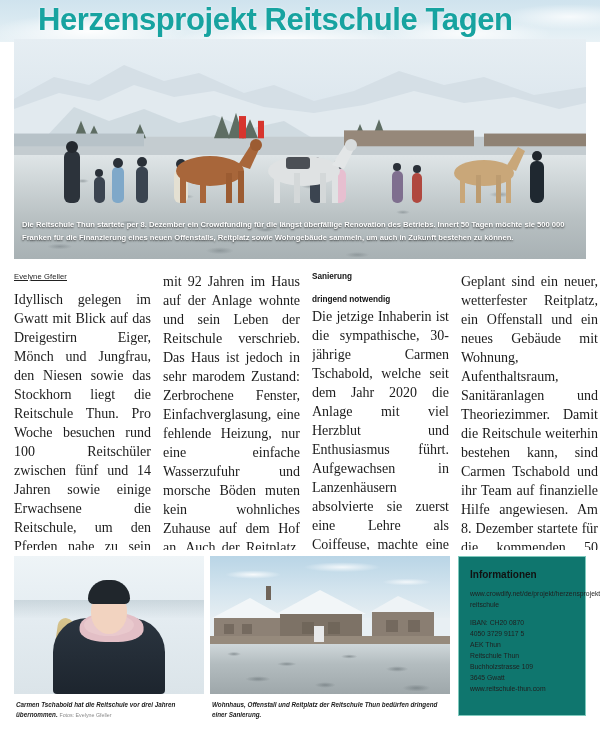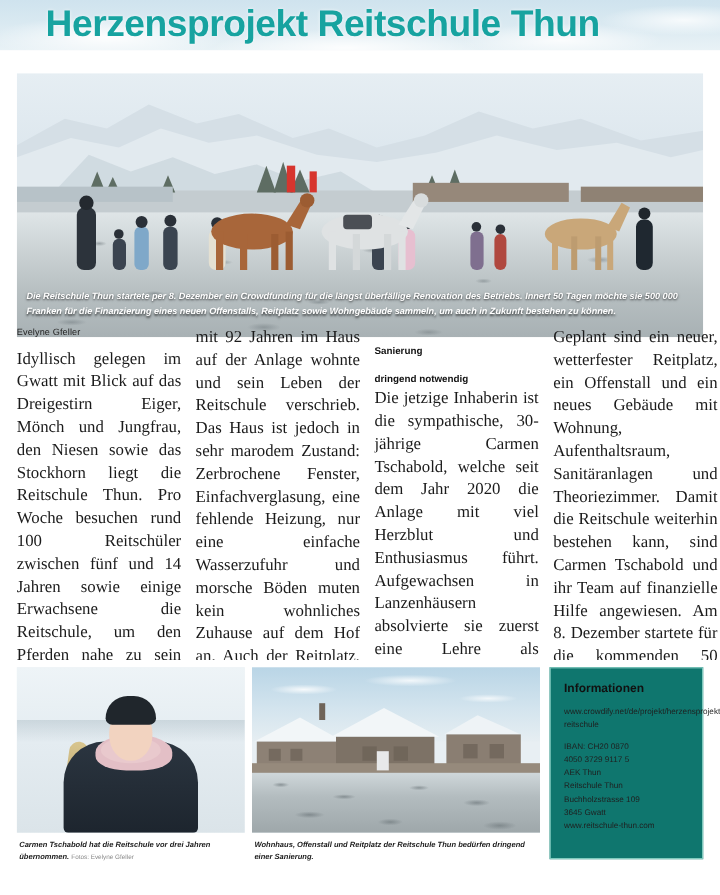--- a/index.html
+++ b/index.html
@@ -28,23 +28,22 @@
   .header-title {
     position: absolute; left: 38px; top: 2px;
     font-size: 31px; font-weight: bold; letter-spacing: -0.4px;
     color: #17a3a0;
     text-shadow: 0 0 3px rgba(255,255,255,.7);
     white-space: nowrap;
   }
 
   
   .hero {
-    position: absolute; left: 14px; top: 61px; width: 572px; height: 220px;
+    position: absolute; left: 14px; top: 39px; width: 572px; height: 220px;
     overflow: hidden;
-    font-style: italic;
   }
   .hero-sky {
     position: absolute; inset: 0;
     background: linear-gradient(180deg,#e6eef3 0%, #dde7ee 30%, #e8eef2 55%, #eef2f4 100%);
   }
   .hero-mtn {
     position: absolute; left: 0; top: 12px; width: 100%; height: 88px;
   }
   .hero-ground {
     position: absolute; left: 0; top: 116px; width: 100%; height: 104px;
@@ -75,28 +74,28 @@
   }
 
   
   .cols {
     position: absolute; left: 14px; top: 272px; width: 572px; height: 278px;
     display: grid; grid-template-columns: 137px 137px 137px 137px;
     column-gap: 12px;
   }
   .col { position: relative; overflow: hidden; }
   .byline {
-    font-size: 7.6px; color: #222; margin-bottom: 9px; letter-spacing: .1px;
+    font-size: 7.6px; color: #222; margin-bottom: 9px; letter-spacing: .1px; text-decoration: underline;
   }
   .subhead {
     font-family: "Liberation Sans", sans-serif;
     font-size: 8.2px; font-weight: bold; color: #111;
     margin: 9px 0 2px 0; line-height: 1.28;
   }
-  .subhead.first { margin-top: 16px; }
+  .subhead.first { margin-top: 0; }
   p.body {
     font-family: "Liberation Serif", serif;
     font-size: 14px; line-height: 1.36; color: #1b1b1b;
     text-align: justify; hyphens: auto;
     margin-bottom: 2px;
   }
 
   
   .photo-portrait {
     position: absolute; left: 14px; top: 556px; width: 190px; height: 138px;
@@ -167,21 +166,21 @@
   .info-block { font-size: 6.8px; line-height: 1.62; color: #1f1f1f; }
   .info-gap { height: 7px; }
 </style>
 </head>
 <body>
 
 <div class="page">
 
   <div class="header">
     <div class="header-sky"></div>
-    <div class="header-title">Herzensprojekt Reitschule Thun</div>
+    <div class="header-title">Herzensprojekt Reitschule Tagen</div>
   </div>
 
   <div class="hero">
     <div class="hero-sky"></div>
     <svg class="hero-mtn" viewBox="0 0 572 88" preserveAspectRatio="none">
       <polygon points="0,88 0,48 40,26 75,34 110,14 150,30 185,22 230,42 260,34 300,50 340,40 385,20 430,34 470,26 520,44 572,36 572,88" fill="#d5dfe6"></polygon>
       <polygon points="0,88 0,58 45,42 85,50 120,34 160,46 200,40 250,56 300,62 350,54 400,40 450,52 500,46 545,58 572,52 572,88" fill="#e2eaef"></polygon>
       <polygon points="30,88 60,56 95,70 130,58 165,72 200,64 235,78 270,70 300,88" fill="#c9d4db" opacity=".7"></polygon>
     </svg>
     <svg class="hero-mtn" viewBox="0 0 572 88" preserveAspectRatio="none" style="top:50px;height:70px">

